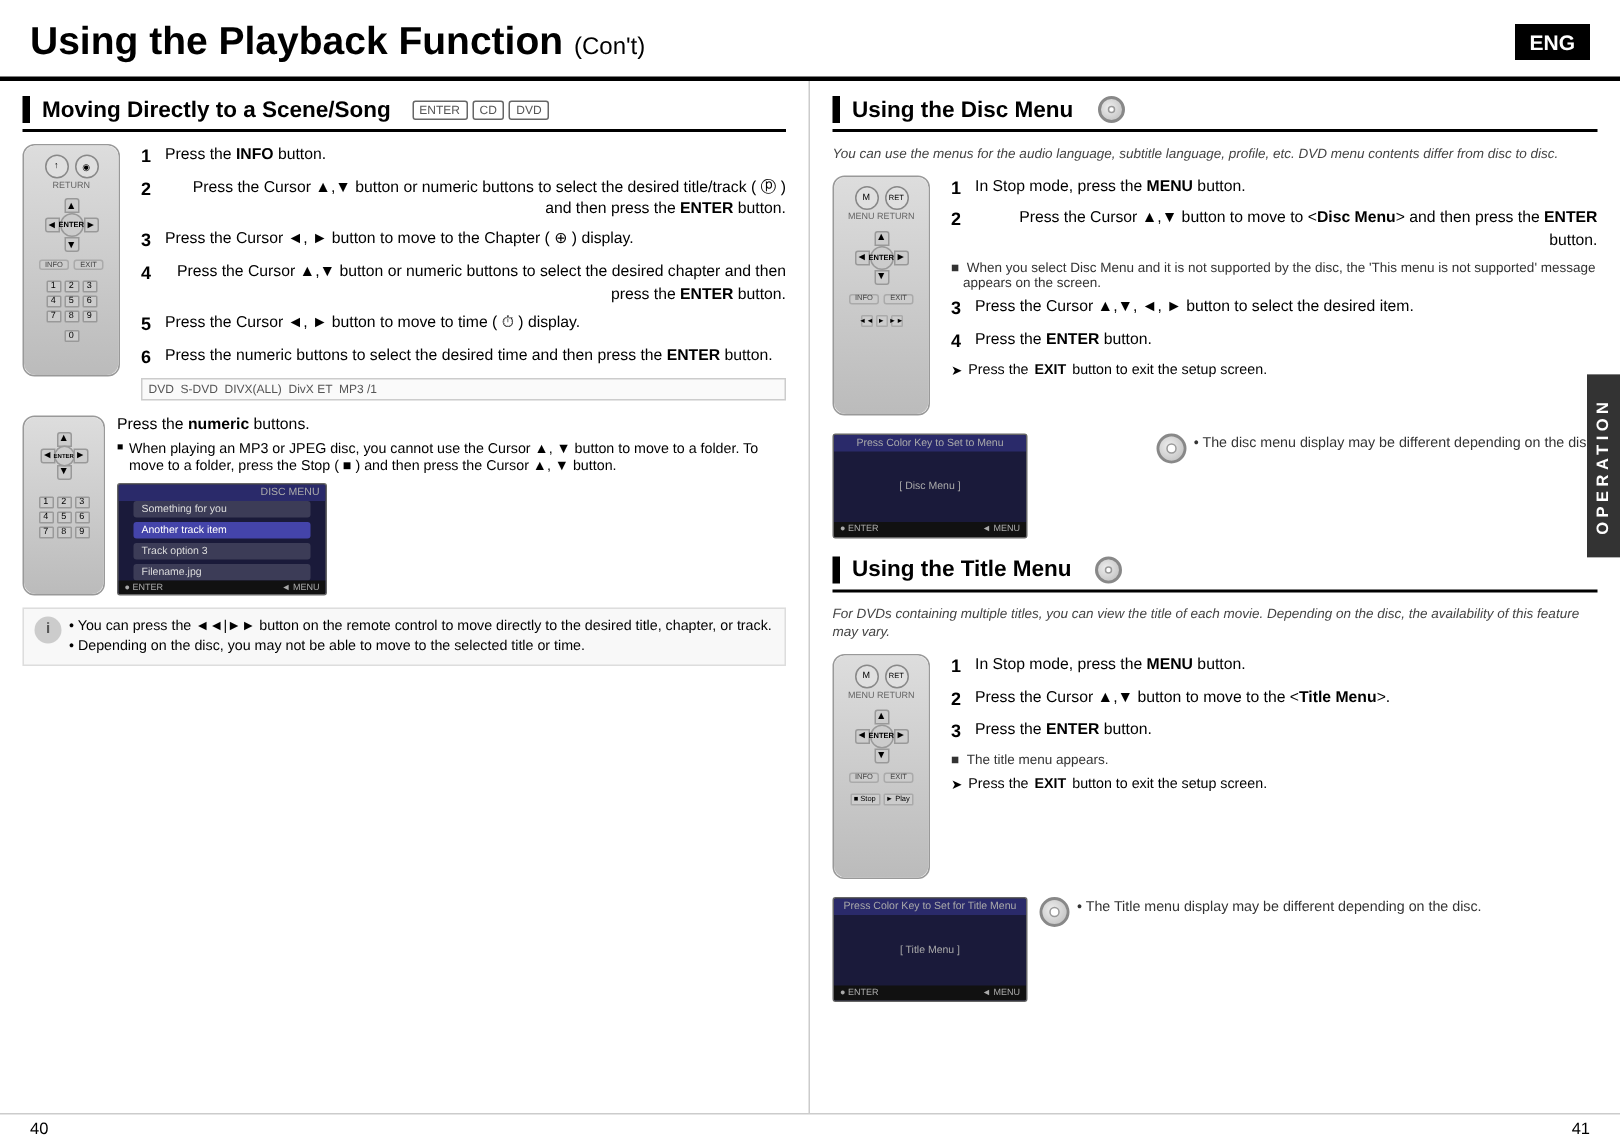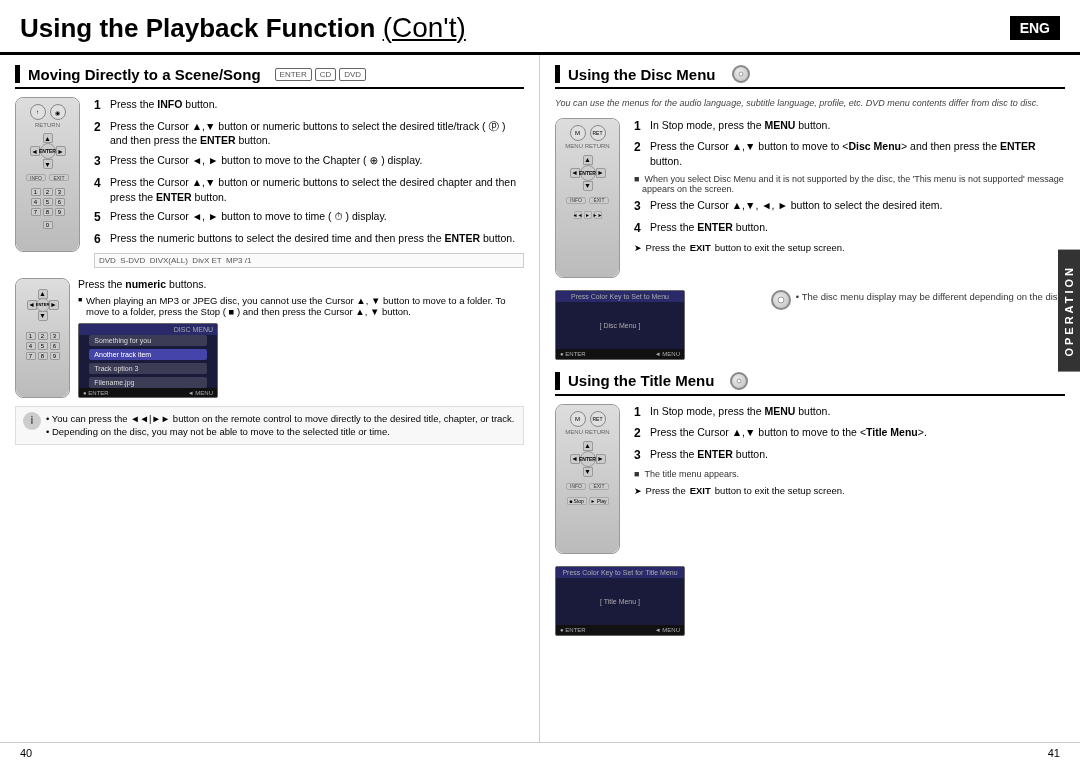--- a/index.html
+++ b/index.html
@@ -30,23 +30,22 @@
       padding: 12px 20px 8px 20px;
       border-bottom: 3px solid #000;
     }
 
     .main-title {
       font-size: 26px;
       font-weight: bold;
     }
 
     .main-title .cont {
-      font-size: 28px;
+      font-size: 16px;
       font-weight: normal;
-      text-decoration: underline;
     }
 
     .eng-badge {
       background: #000;
       color: #fff;
       font-size: 14px;
       font-weight: bold;
       padding: 4px 10px;
     }
 
@@ -214,20 +213,21 @@
     .step-num {
       font-weight: bold;
       font-size: 12px;
       flex-shrink: 0;
       min-width: 12px;
     }
 
     .step-content {
       font-size: 10.5px;
       line-height: 1.4;
+      text-align: right;
     }
 
     .step-content b {
       font-weight: bold;
     }
 
     .bullet-note {
       padding-left: 8px;
       position: relative;
     }
@@ -702,20 +702,21 @@
       </div>
 
       <div class="section-header section-sub">
         <div class="section-header-bar"></div>
         <span class="section-title">Using the Title Menu</span>
         <div style="margin-left:8px; width:18px; height:18px; border-radius:50%; border:2px solid #888; background:radial-gradient(circle at 40% 40%, #eee, #bbb); position:relative; flex-shrink:0;">
           <div style="position:absolute;top:50%;left:50%;transform:translate(-50%,-50%);width:5px;height:5px;border-radius:50%;background:#fff;border:1px solid #999;"></div>
         </div>
       </div>
 
+      <div class="subtitle-text">For DVDs containing multiple titles, you can view the title of each movie. Depending on the disc, the availability of this feature may vary.</div>
 
       <div class="steps-area">
         <div class="remote-img" style="width:65px;height:150px;margin-right:6px;">
           <div class="remote-body">
             <div class="r-top-area">
               <div style="display:flex;gap:4px;">
                 <div style="width:16px;height:16px;border-radius:50%;border:1px solid #888;background:#e0e0e0;font-size:6px;display:flex;align-items:center;justify-content:center;">M</div>
                 <div style="width:16px;height:16px;border-radius:50%;border:1px solid #888;background:#e0e0e0;font-size:5px;display:flex;align-items:center;justify-content:center;">RET</div>
               </div>
               <div class="r-label">MENU   RETURN</div>
@@ -767,20 +768,24 @@
             <div class="screen-title-bar" style="text-align:center;">Press Color Key to Set for Title Menu</div>
             <div class="screen-content">
               <div style="color:#aaa;font-size:7px;">[ Title Menu ]</div>
             </div>
             <div class="screen-bottom-bar">
               <span>● ENTER</span>
               <span>◄ MENU</span>
             </div>
           </div>
         </div>
+        <div class="disc-note" style="flex:1;">
+          <div class="disc-icon"></div>
+          <span>• The Title menu display may be different depending on the disc.</span>
+        </div>
       </div>
 
     </div>
 
   </div>
 
   <div class="page-numbers">
     <span>40</span>
     <span>41</span>
   </div>

